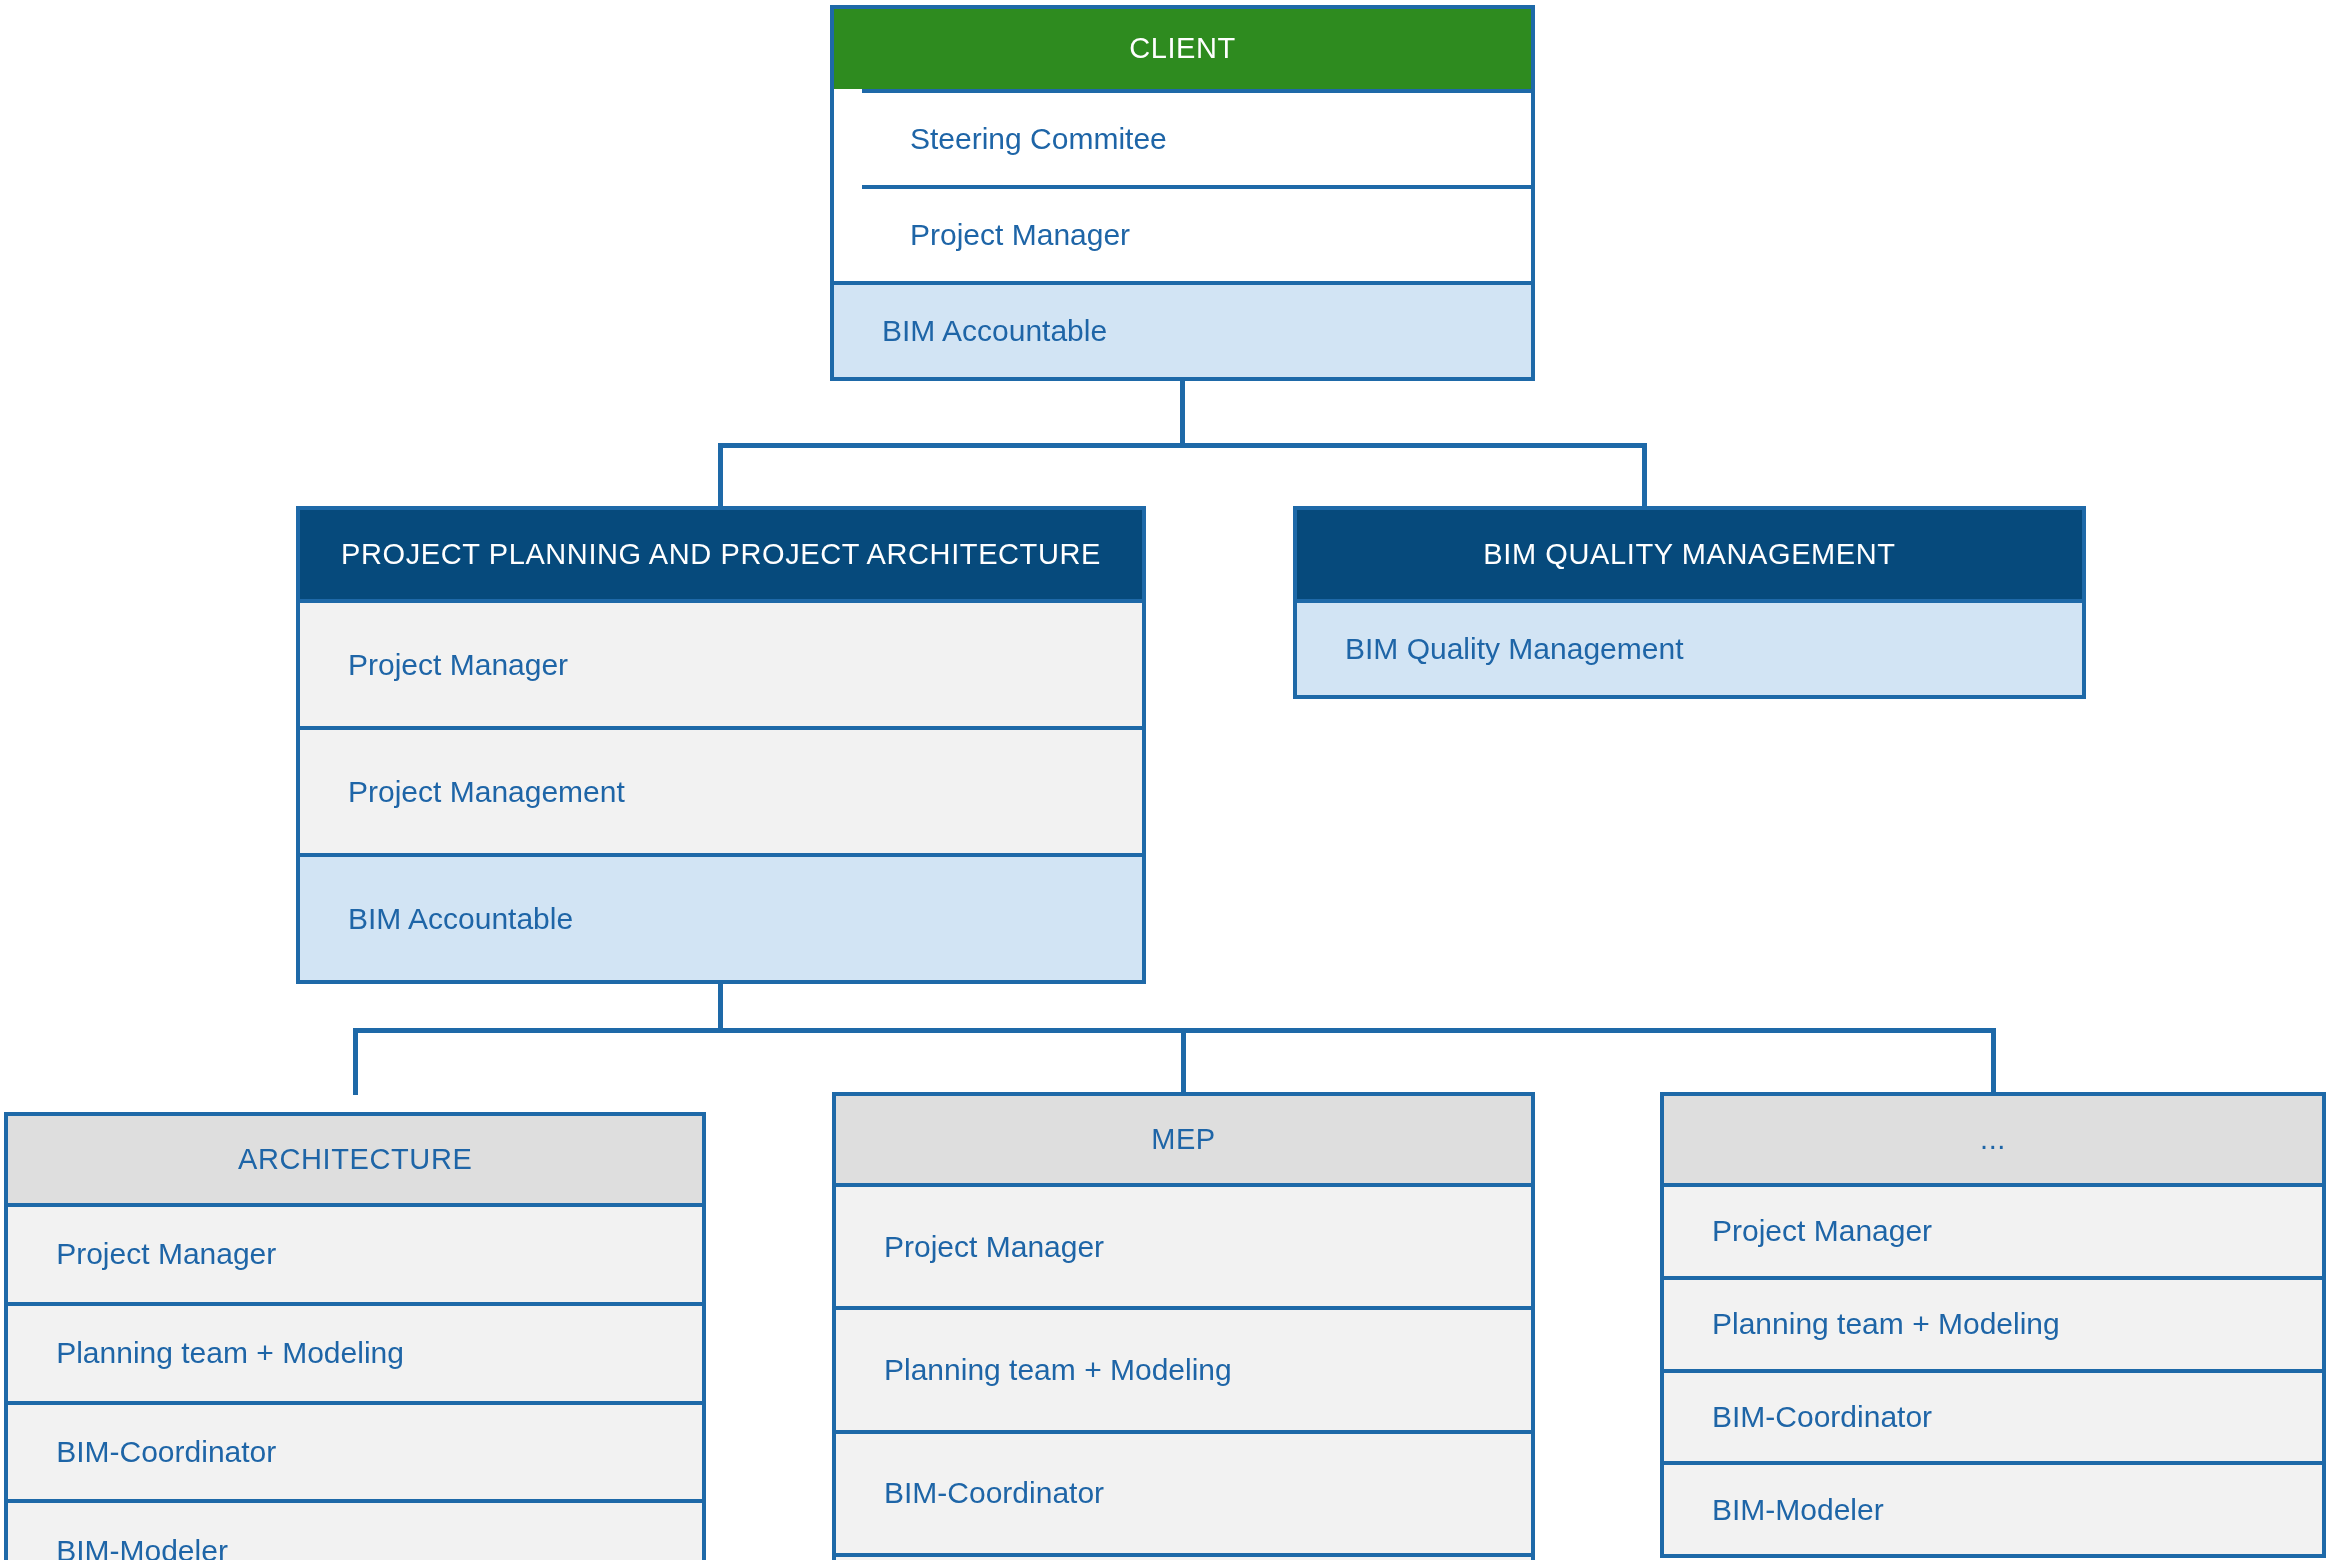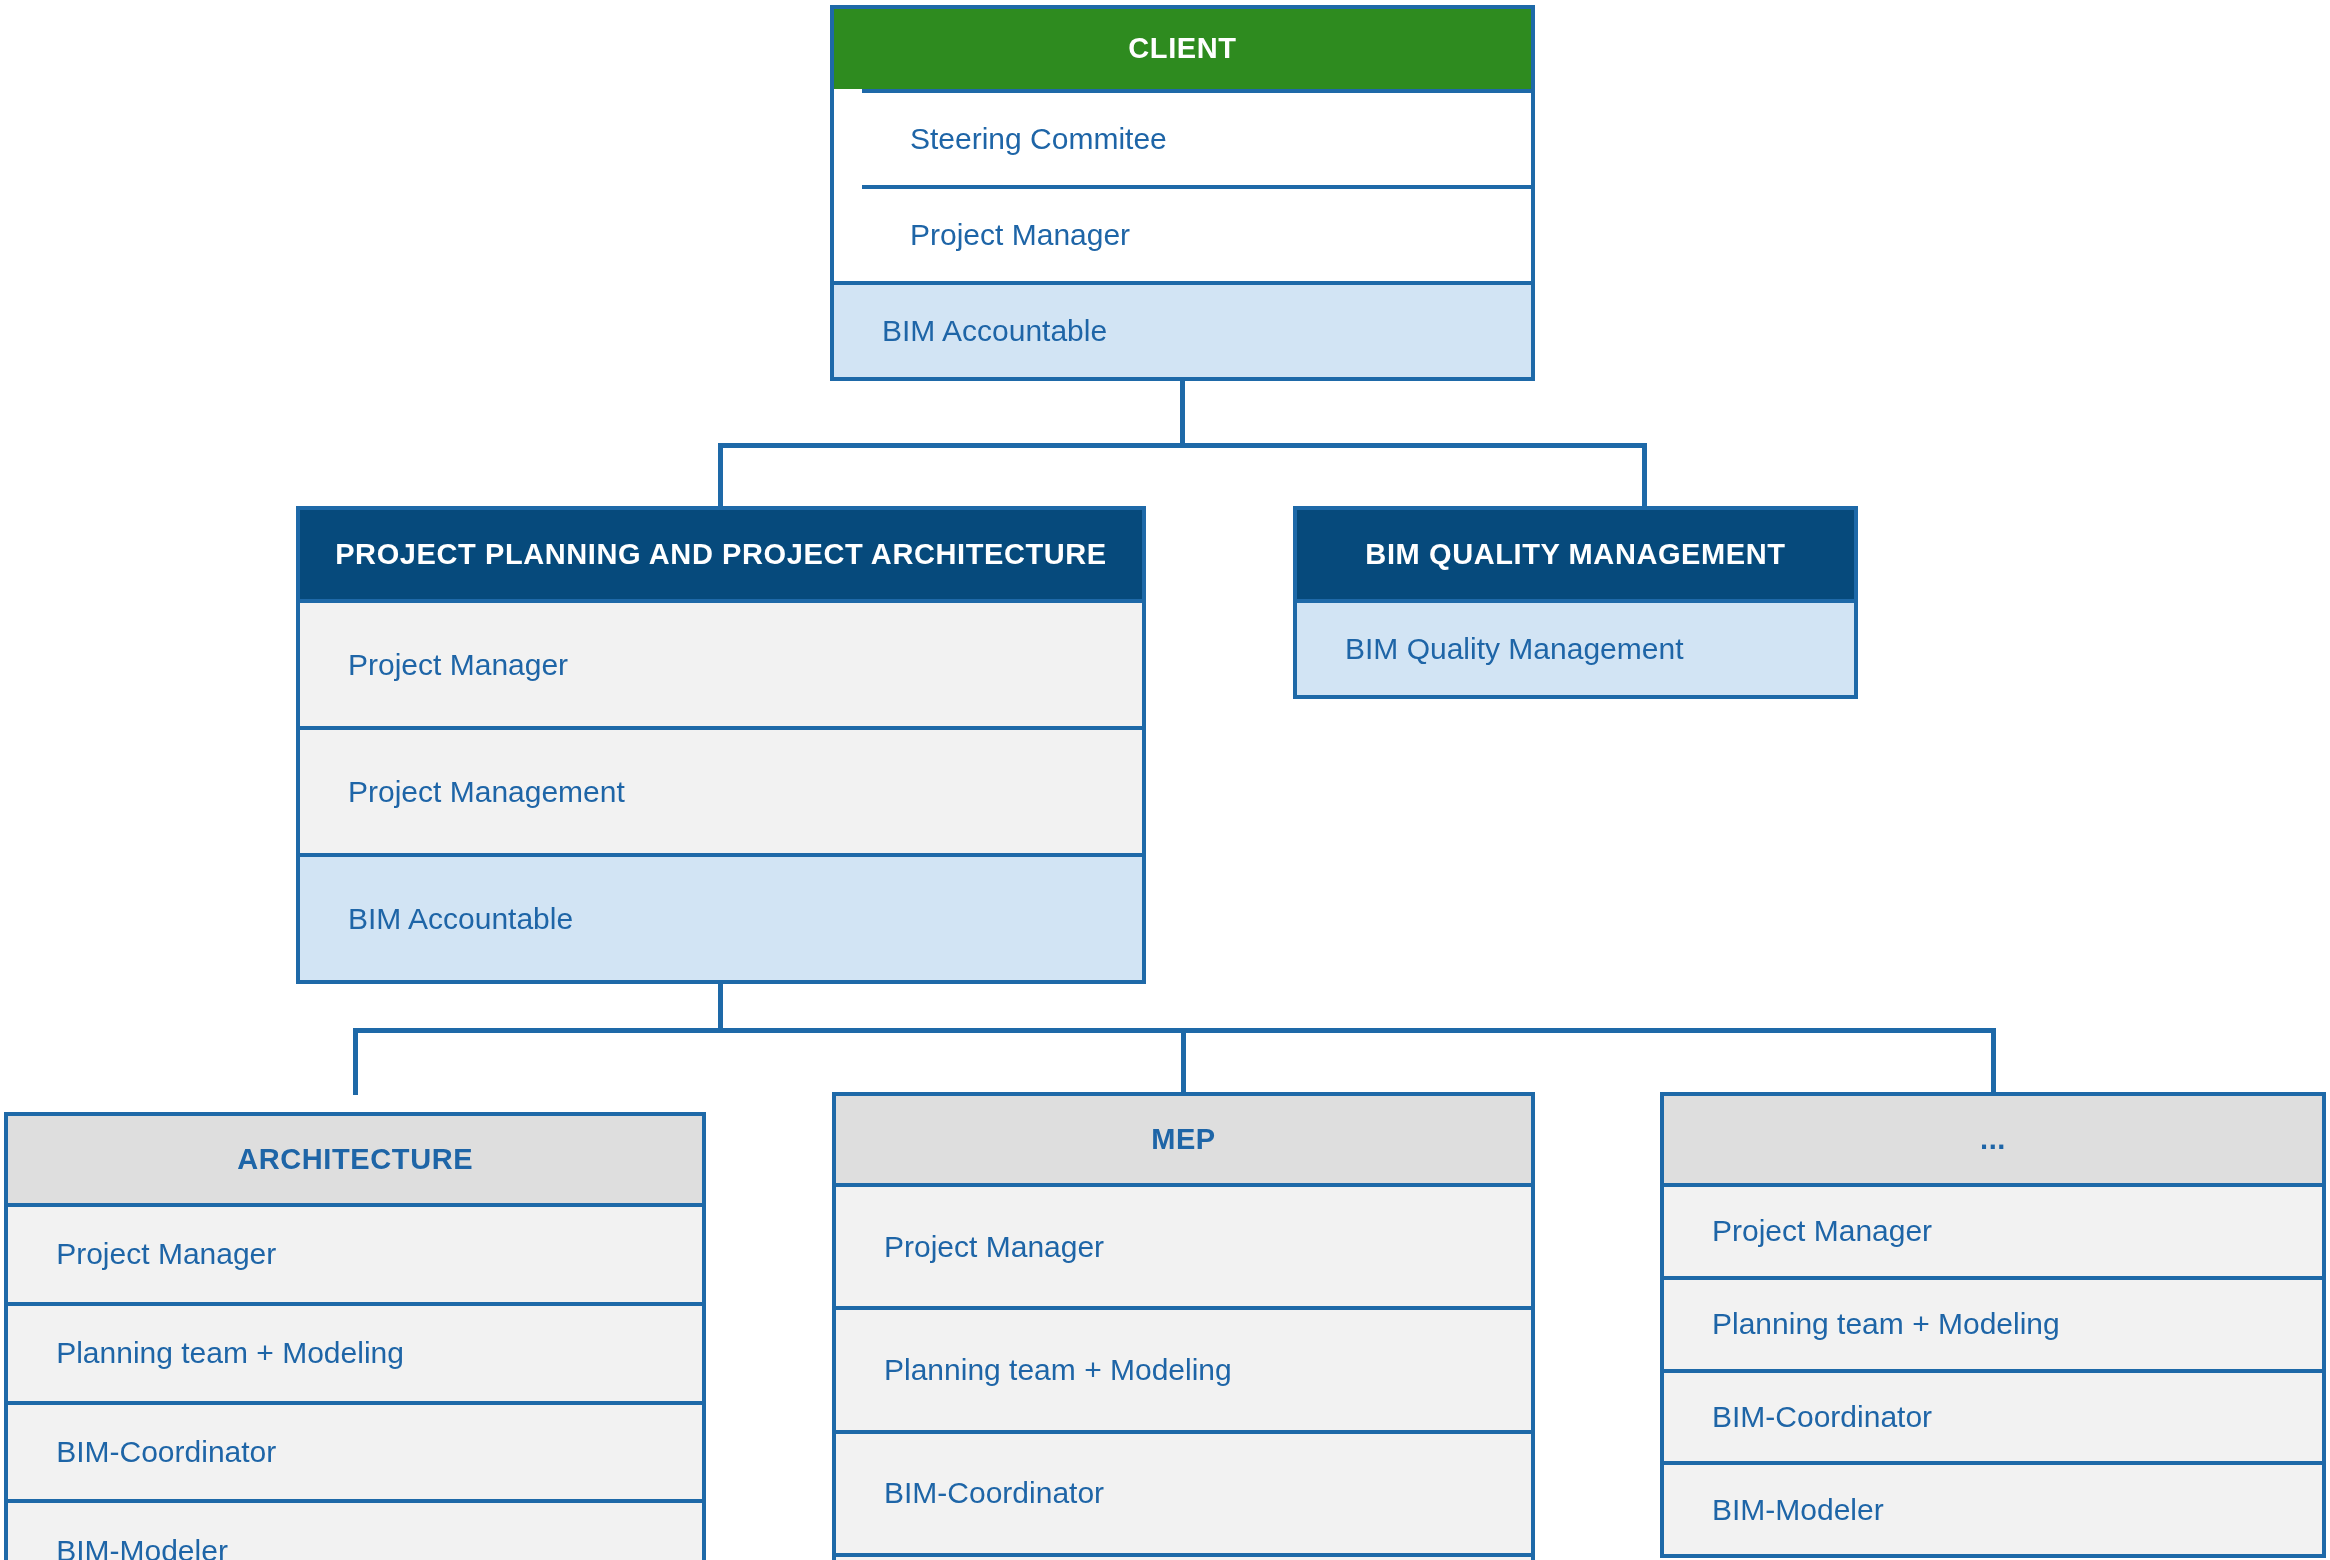--- a/index.html
+++ b/index.html
@@ -34,21 +34,21 @@
     border: 4.8px solid var(--border);
     background: #ffffff;
     display: flex;
     flex-direction: column;
   }
   .hdr {
     flex: 0 0 auto;
     display: flex;
     align-items: center;
     justify-content: center;
-    font-weight: bold;
+    font-weight: normal;
     font-size: 29px;
     letter-spacing: 0.6px;
     white-space: nowrap;
   }
   .hdr-green { background: var(--header-green-bg); color: #ffffff; }
   .hdr-navy  { background: var(--header-navy-bg);  color: #ffffff; }
   .hdr-gray  { background: var(--header-gray-bg);  color: var(--text-blue); }
   .row {
     flex: 1 1 0;
     box-sizing: border-box;
@@ -103,21 +103,21 @@
       <span>Project Manager</span>
     </div>
     <div class="row">
       <span>Project Management</span>
     </div>
     <div class="row highlight">
       <span>BIM Accountable</span>
     </div>
   </div>
 
-  <div class="box" style="left:1293px; top:506px; width:565px; height:193px;text-align:center;">
+  <div class="box" style="left:1293px; top:506px; width:793px; height:193px;text-align:center;">
     <div class="hdr hdr-navy" style="height:89px;">BIM QUALITY MANAGEMENT</div>
     <div class="row highlight">
       <span>BIM Quality Management</span>
     </div>
   </div>
 
   <div class="box" style="left:4.2px; top:1112px; width:702px; height:490px;">
     <div class="hdr hdr-gray" style="height:87px;">ARCHITECTURE</div>
     <div class="row">
       <span>Project Manager</span>

